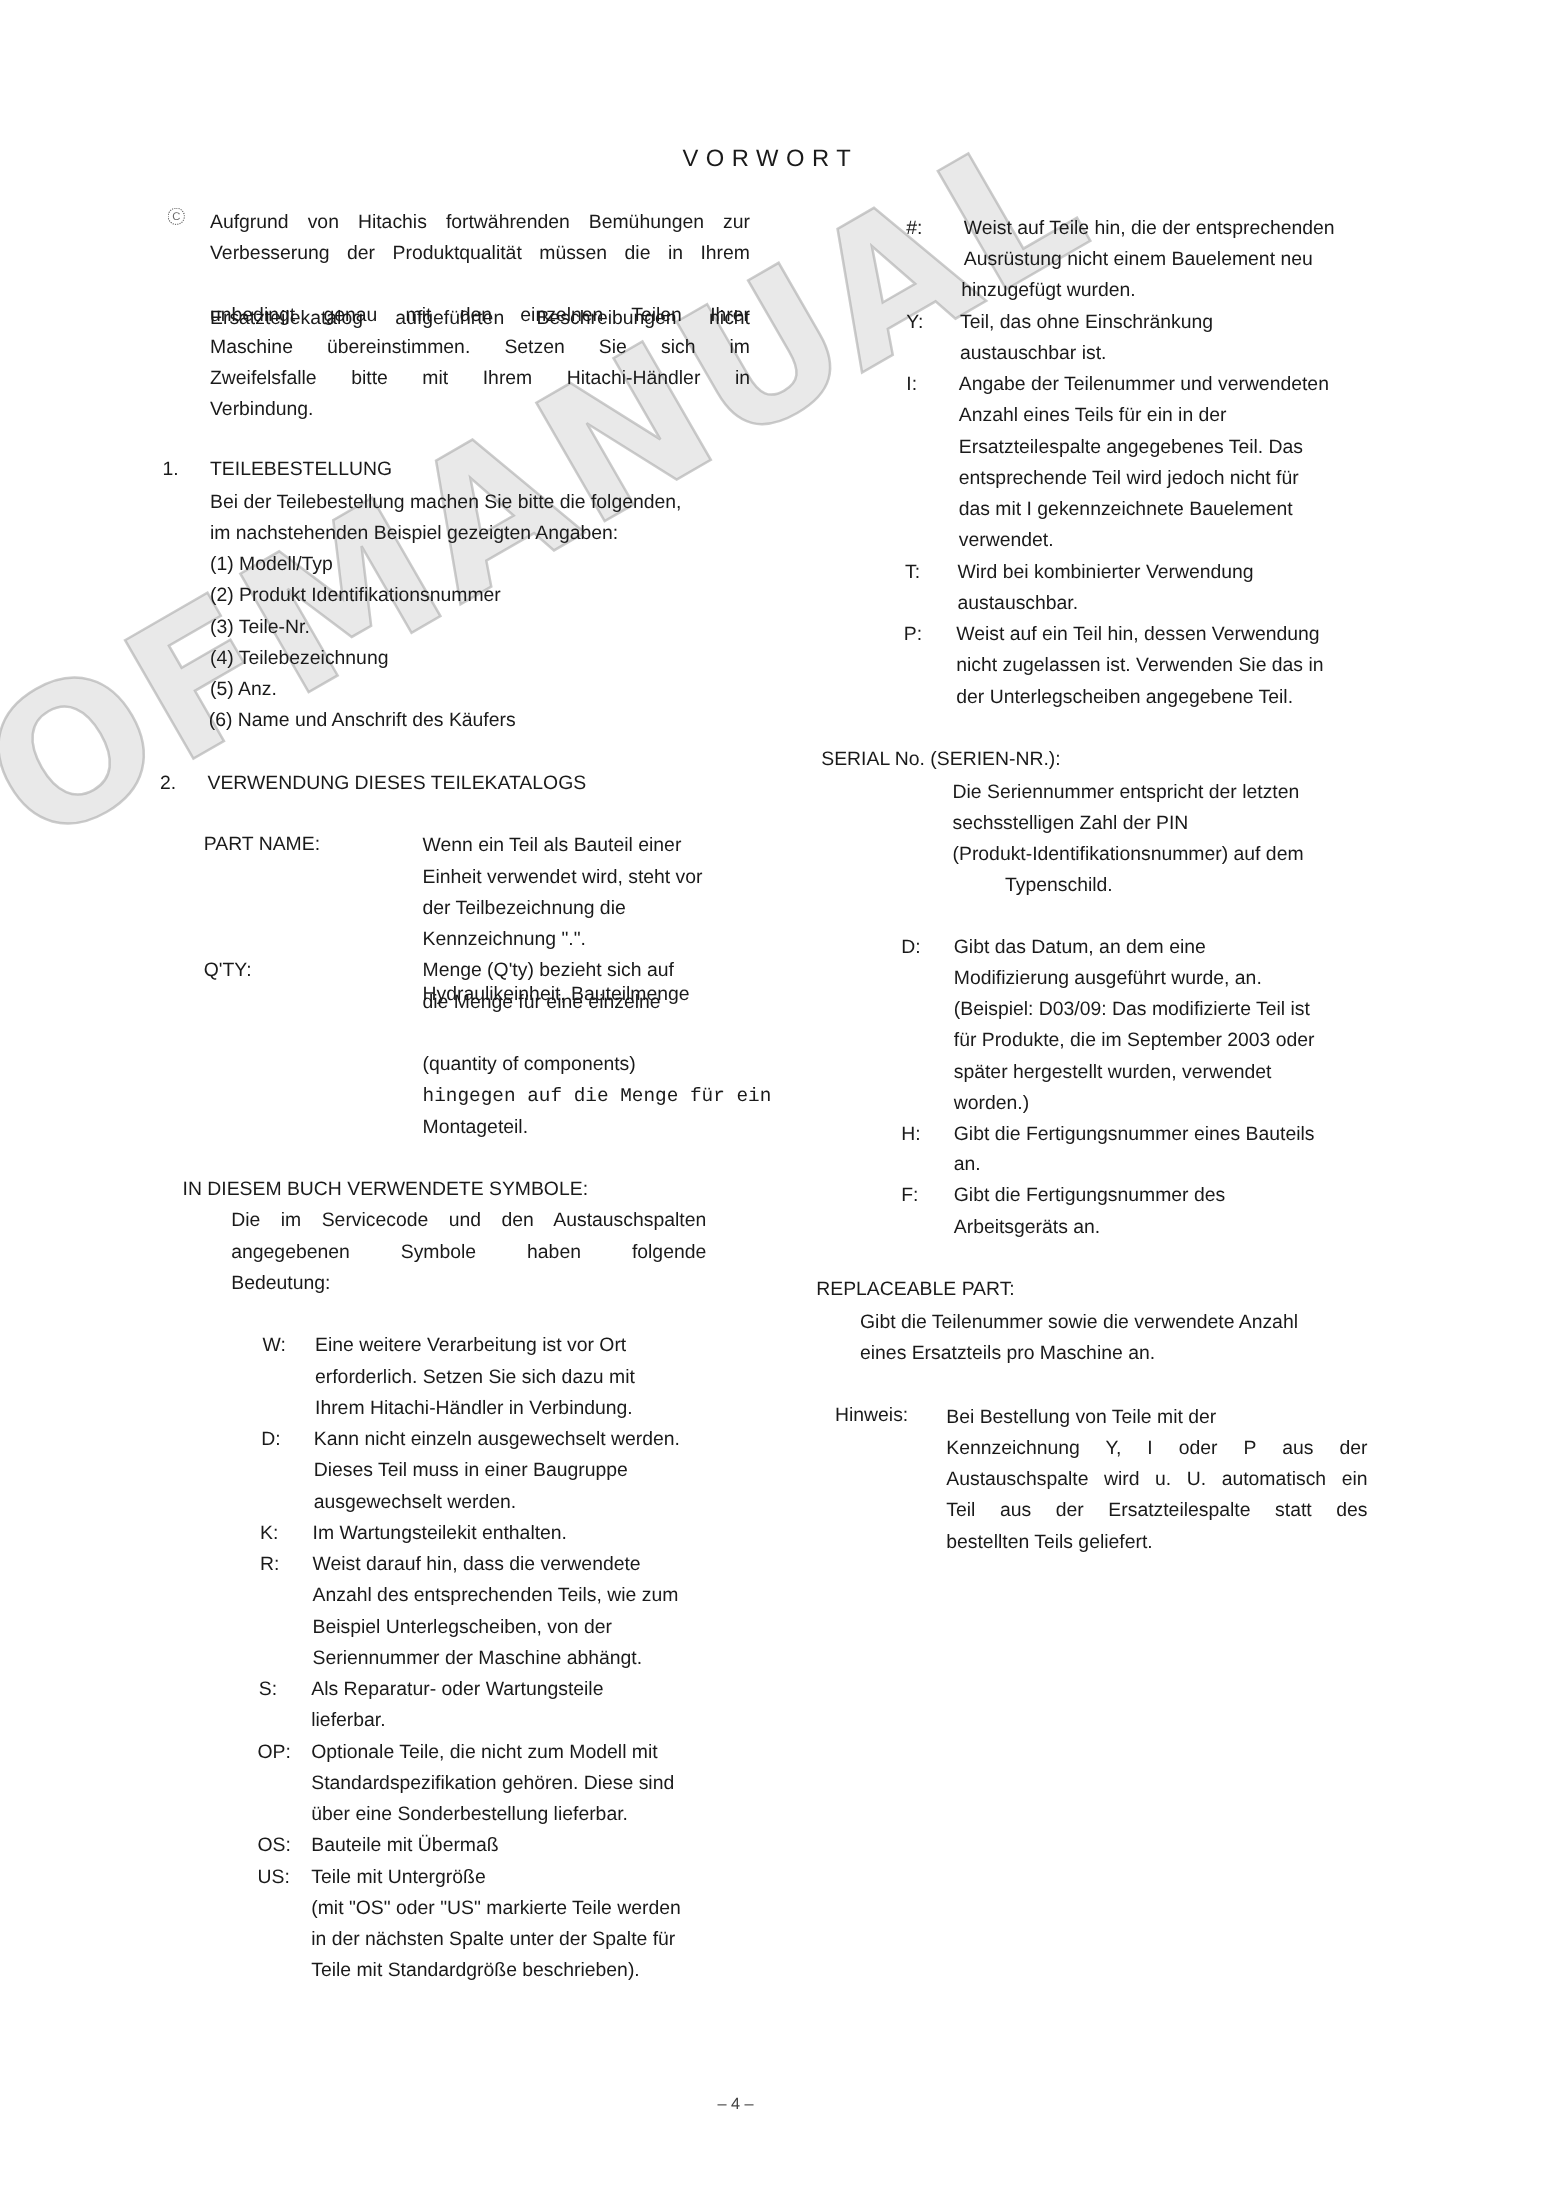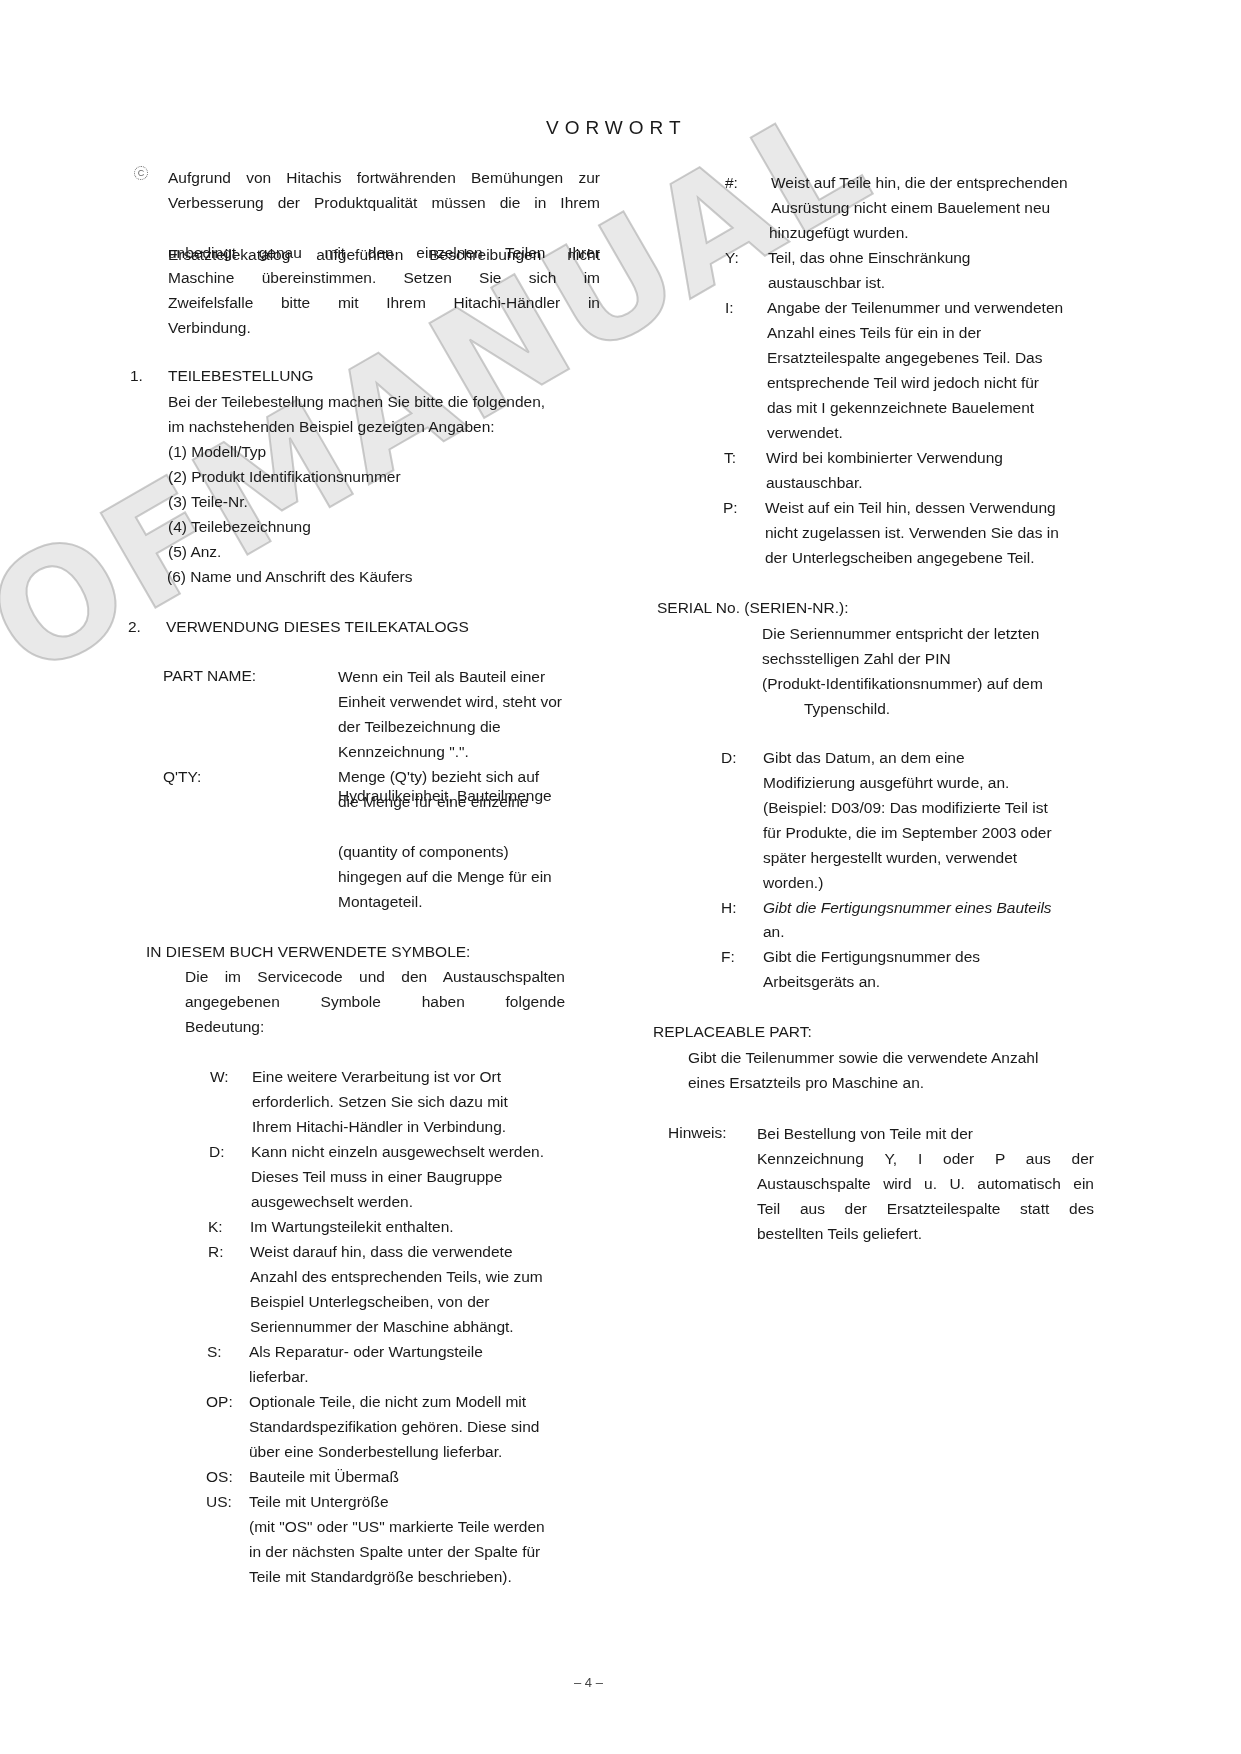--- a/index.html
+++ b/index.html
@@ -63,21 +63,21 @@
     <div class="line" style="left:338px; top:667px;">Wenn ein Teil als Bauteil einer</div>
     <div class="line" style="left:338px; top:692px;text-align:right;">Einheit verwendet wird, steht vor</div>
     <div class="line" style="left:338px; top:717px;">der Teilbezeichnung die</div>
     <div class="line" style="left:338px; top:742px;">Kennzeichnung ".".</div>
 
     <div class="line" style="left:163px; top:767px;">Q'TY:</div>
     <div class="line" style="left:338px; top:767px;">Menge (Q'ty) bezieht sich auf</div>
     <div class="line" style="left:338px; top:792px;">die Menge für eine einzelne</div>
     <div class="line" style="left:338px; top:786px;">Hydraulikeinheit, Bauteilmenge</div>
     <div class="line" style="left:338px; top:842px;">(quantity of components)</div>
-    <div class="line" style="left:338px; top:867px;">hingegen auf die Menge für ein</div>
+    <div class="line" style="left:338px; top:867px;font-family:Liberation Mono, monospace;">hingegen auf die Menge für ein</div>
     <div class="line" style="left:338px; top:892px;">Montageteil.</div>
   </div>
 
   <div>
     <div class="line" style="left:146px; top:942px;">IN DIESEM BUCH VERWENDETE SYMBOLE:</div>
     <div class="line just" style="left:185px; top:967px; width:380px;">Die im Servicecode und den Austauschspalten</div>
     <div class="line just" style="left:185px; top:992px; width:380px;">angegebenen Symbole haben folgende</div>
     <div class="line" style="left:185px; top:1017px;">Bedeutung:</div>
 
     <div class="line" style="left:210px; top:1067px;">W:</div>
@@ -156,21 +156,21 @@
 
     <div class="line" style="left:721px; top:748px;">D:</div>
     <div class="line" style="left:763px; top:748px;">Gibt das Datum, an dem eine</div>
     <div class="line" style="left:763px; top:773px;">Modifizierung ausgeführt wurde, an.</div>
     <div class="line" style="left:763px; top:798px;">(Beispiel: D03/09: Das modifizierte Teil ist</div>
     <div class="line" style="left:763px; top:823px;">für Produkte, die im September 2003 oder</div>
     <div class="line" style="left:763px; top:848px;">später hergestellt wurden, verwendet</div>
     <div class="line" style="left:763px; top:873px;">worden.)</div>
 
     <div class="line" style="left:721px; top:898px;">H:</div>
-    <div class="line" style="left:763px; top:898px;font-style:italic;">Gibt die Fertigungsnummer eines Bauteils</div>
+    <div class="line" style="left:763px; top:898px;">Gibt die Fertigungsnummer eines Bauteils</div>
     <div class="line" style="left:763px; top:922px;">an.</div>
 
     <div class="line" style="left:721px; top:947px;">F:</div>
     <div class="line" style="left:763px; top:947px;">Gibt die Fertigungsnummer des</div>
     <div class="line" style="left:763px; top:972px;">Arbeitsgeräts an.</div>
   </div>
 
   <div>
     <div class="line" style="left:653px; top:1022px;">REPLACEABLE PART:</div>
     <div class="line" style="left:688px; top:1048px;">Gibt die Teilenummer sowie die verwendete Anzahl</div>

